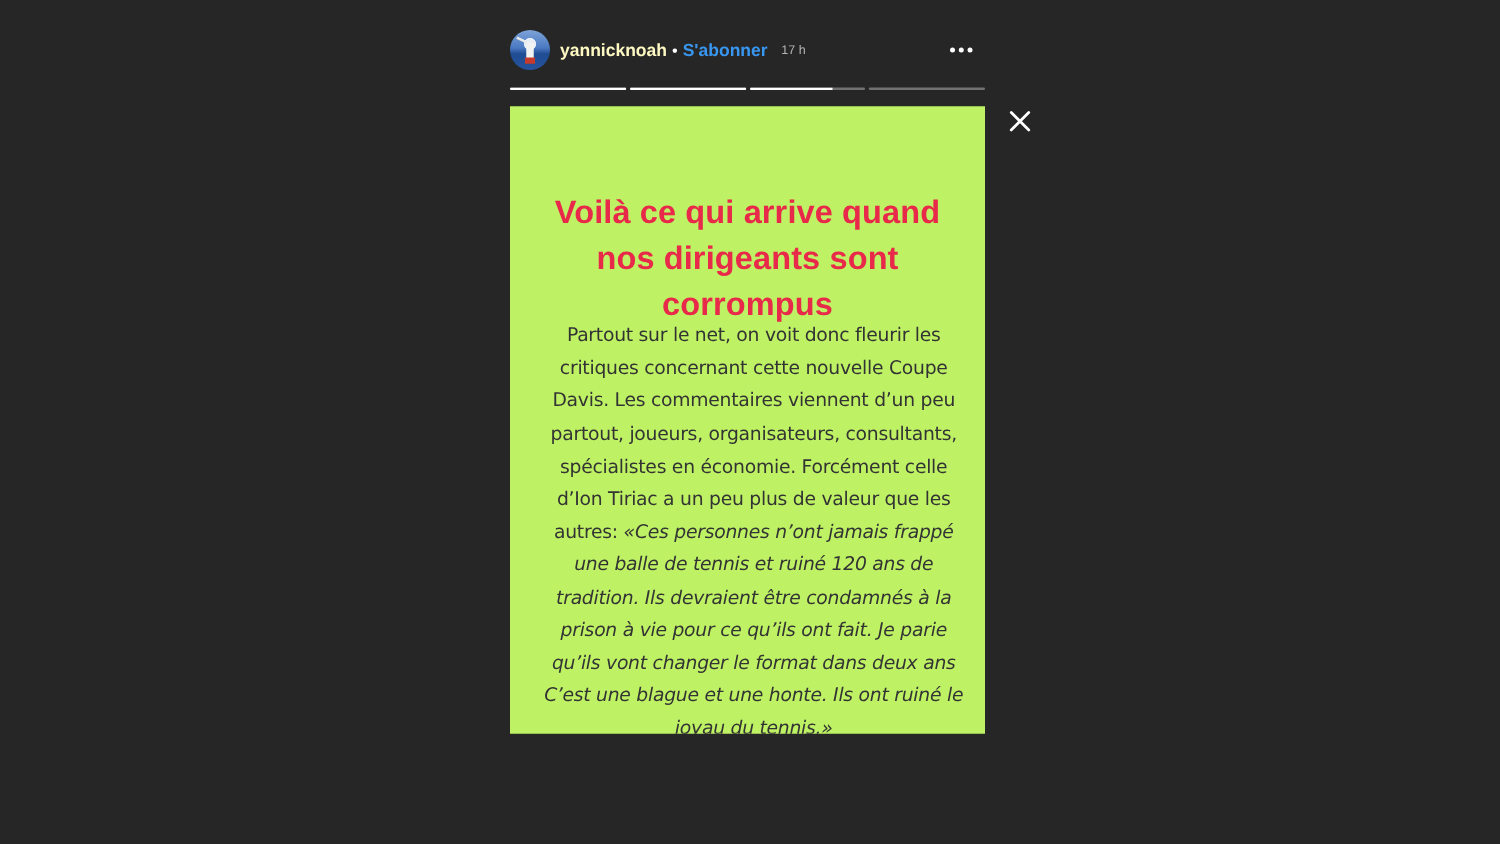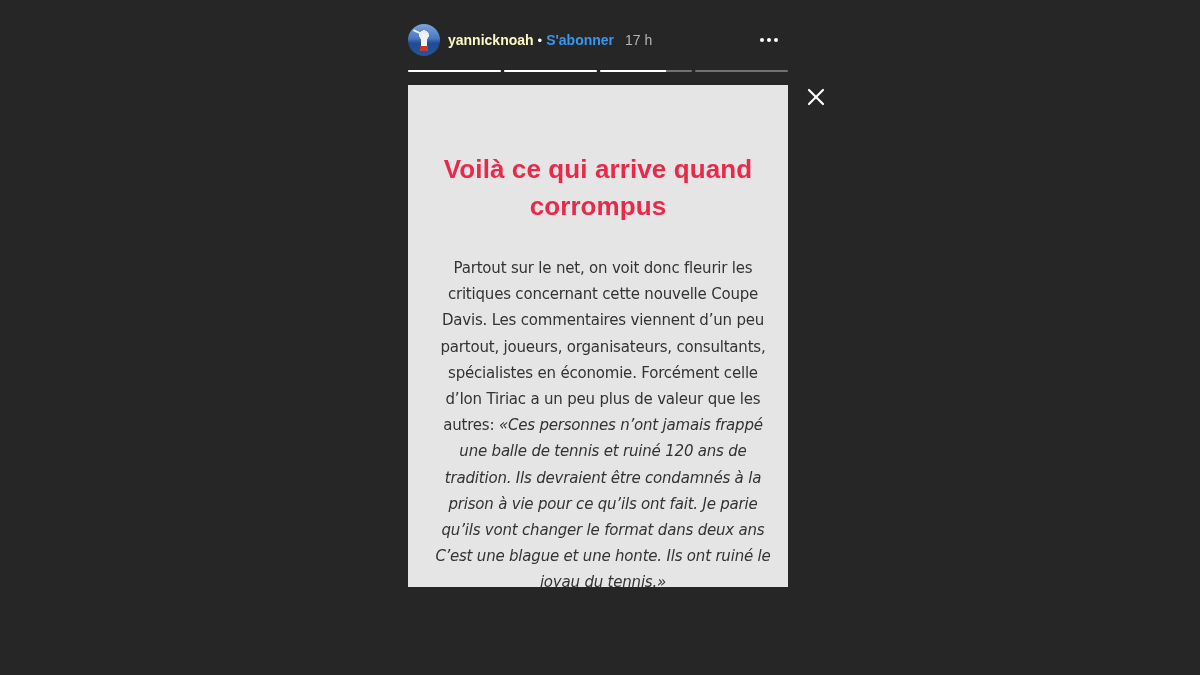--- a/index.html
+++ b/index.html
@@ -26,39 +26,39 @@
     position:absolute; left:12px; top:22px; width:8px; height:5px; background:#c43a2c;
   }
   .avatar .arm {
     position:absolute; left:5px; top:7px; width:9px; height:2px; background:#eaeaea; transform:rotate(25deg);
   }
   .username {
     color:#fef9c3; font-weight:bold; font-size:14px; margin-left:8px;
   }
   .dot { color:#fff; font-size:13px; margin:0 4px; }
   .follow { color:#3897f0; font-weight:bold; font-size:14px; cursor:pointer;text-align:right; }
-  .time { color:#b5b5b5; font-size:14px; margin-left:11px;text-align:center; }
+  .time { color:#b5b5b5; font-size:10px; margin-left:11px;text-align:center; }
   .more {
     margin-left:auto; margin-right:10px; display:flex; gap:3px; cursor:pointer; padding:6px 0;
   }
   .more span { width:4px; height:4px; background:#fff; border-radius:50%; display:block; }
 
   .progress {
     position:absolute; left:408px; top:70px; width:380px; height:3px; display:flex; gap:3px;
   }
   .seg { flex:1; height:2px; background:rgba(255,255,255,0.35); border-radius:1px; position:relative; overflow:hidden; }
   .seg .fill { position:absolute; left:0; top:0; bottom:0; background:#fff; }
 
   .close {
     position:absolute; left:805px; top:86px; width:22px; height:22px; cursor:pointer;
   }
 
   .card {
     position:absolute; left:408px; top:85px; width:380px; height:502px;
-    background:#e5e5e5; overflow:hidden;
+    background:#bef264; overflow:hidden;
   }
   .headline {
     position:absolute; left:0; top:66px; width:380px;
     text-align:center; color:#e8294a; font-weight:bold;
     font-size:26px; line-height:37px; letter-spacing:0.1px;
   }
   .body {
     position:absolute; left:20px; top:170px; width:350px;
     font-family:"DejaVu Sans", sans-serif; font-size:15px; line-height:26.2px;
     color:#333; letter-spacing:-0.2px;text-align:center;
@@ -108,19 +108,20 @@
 <div class="close">
   <svg width="22" height="22" viewBox="0 0 22 22">
     <line x1="4" y1="4" x2="18" y2="18" stroke="#fff" stroke-width="2.2" stroke-linecap="round"></line>
     <line x1="18" y1="4" x2="4" y2="18" stroke="#fff" stroke-width="2.2" stroke-linecap="round"></line>
   </svg>
 </div>
 
 <div class="card">
   <div class="headline">
     <div>Voilà ce qui arrive quand</div>
+    <div>nos dirigeants sont</div>
     <div>corrompus</div>
   </div>
   <div class="body">
     <span>Partout sur le net, on voit donc fleurir les critiques concernant cette nouvelle Coupe Davis. Les commentaires viennent d’un peu partout, joueurs, organisateurs, consultants, spécialistes en économie. Forcément celle d’Ion Tiriac a un peu plus de valeur que les autres: </span><span class="quote">«Ces personnes n’ont jamais frappé une balle de tennis et ruiné 120 ans de tradition. Ils devraient être condamnés à la prison à vie pour ce qu’ils ont fait. Je parie qu’ils vont changer le format dans deux ans C’est une blague et une honte. Ils ont ruiné le joyau du tennis.»</span>
   </div>
   <div class="footer-strip"></div>
 </div>
 
 </body></html>

